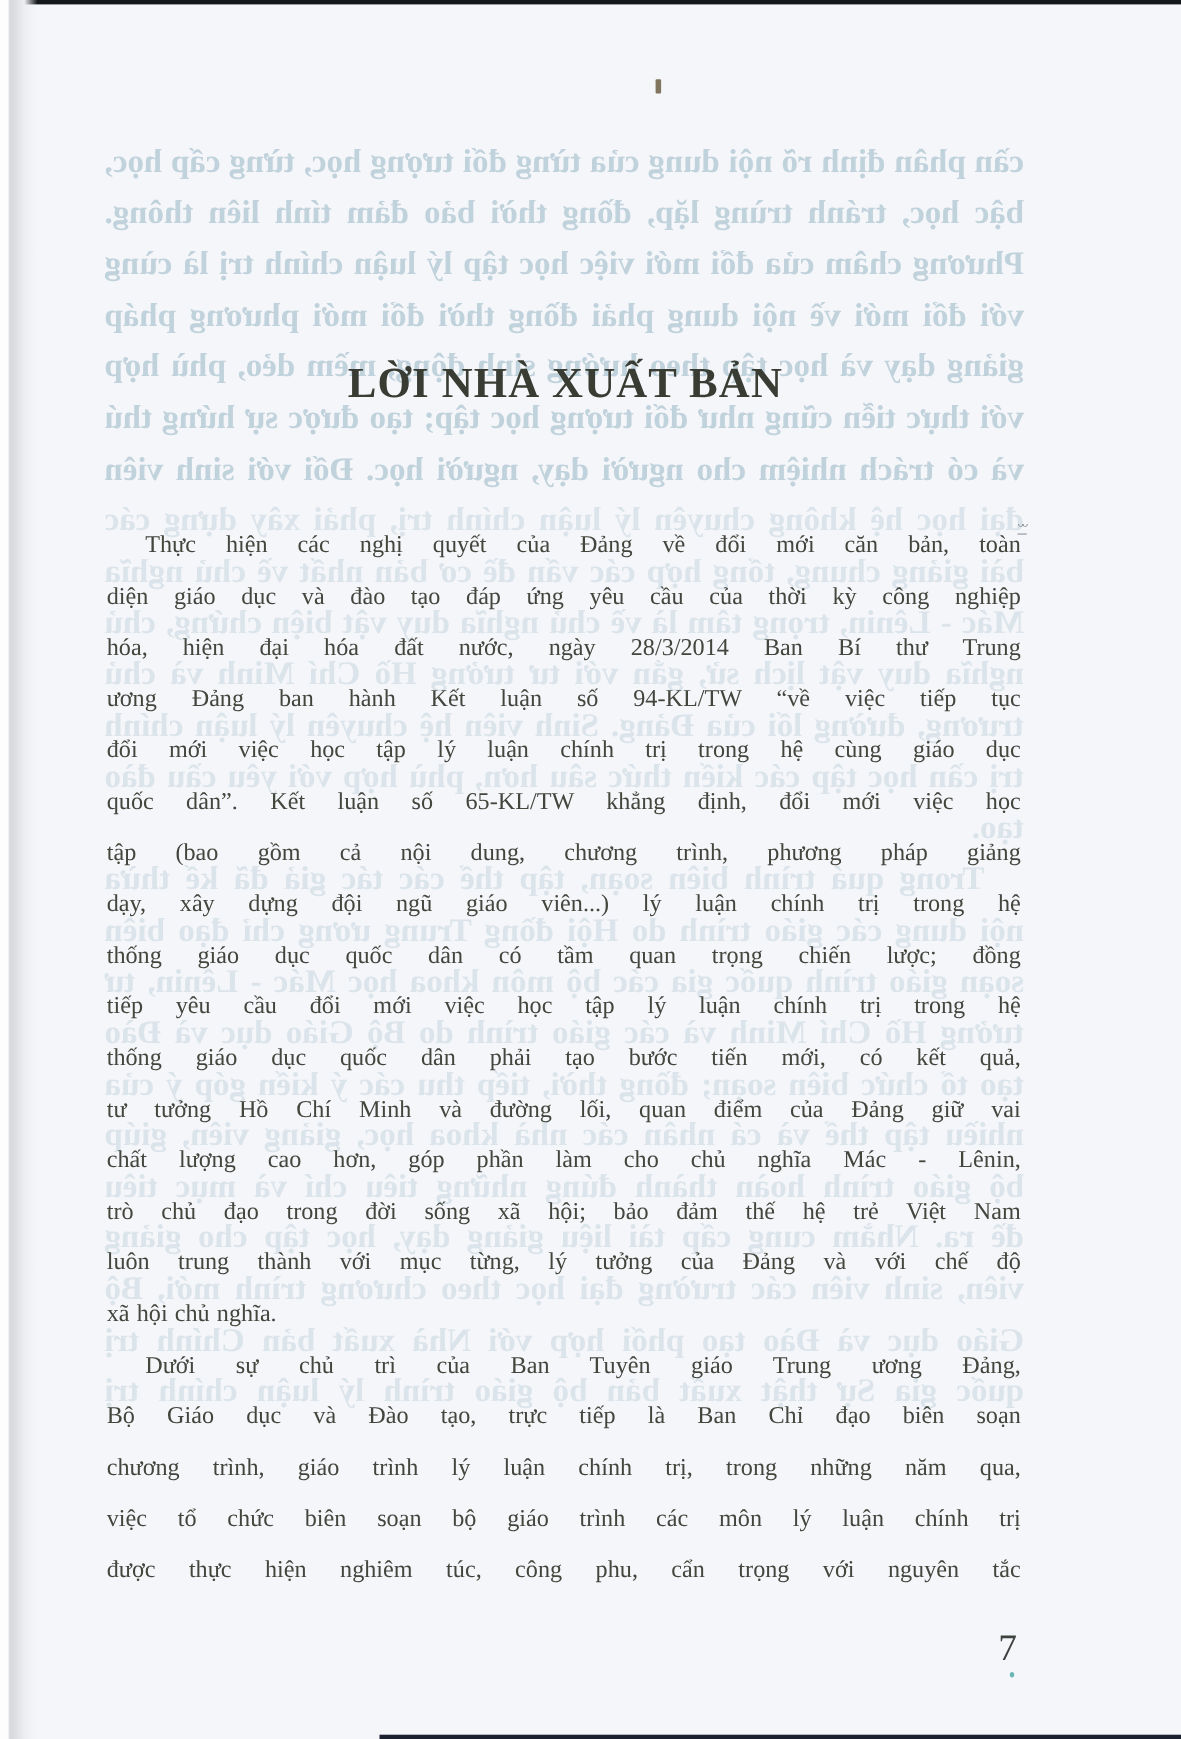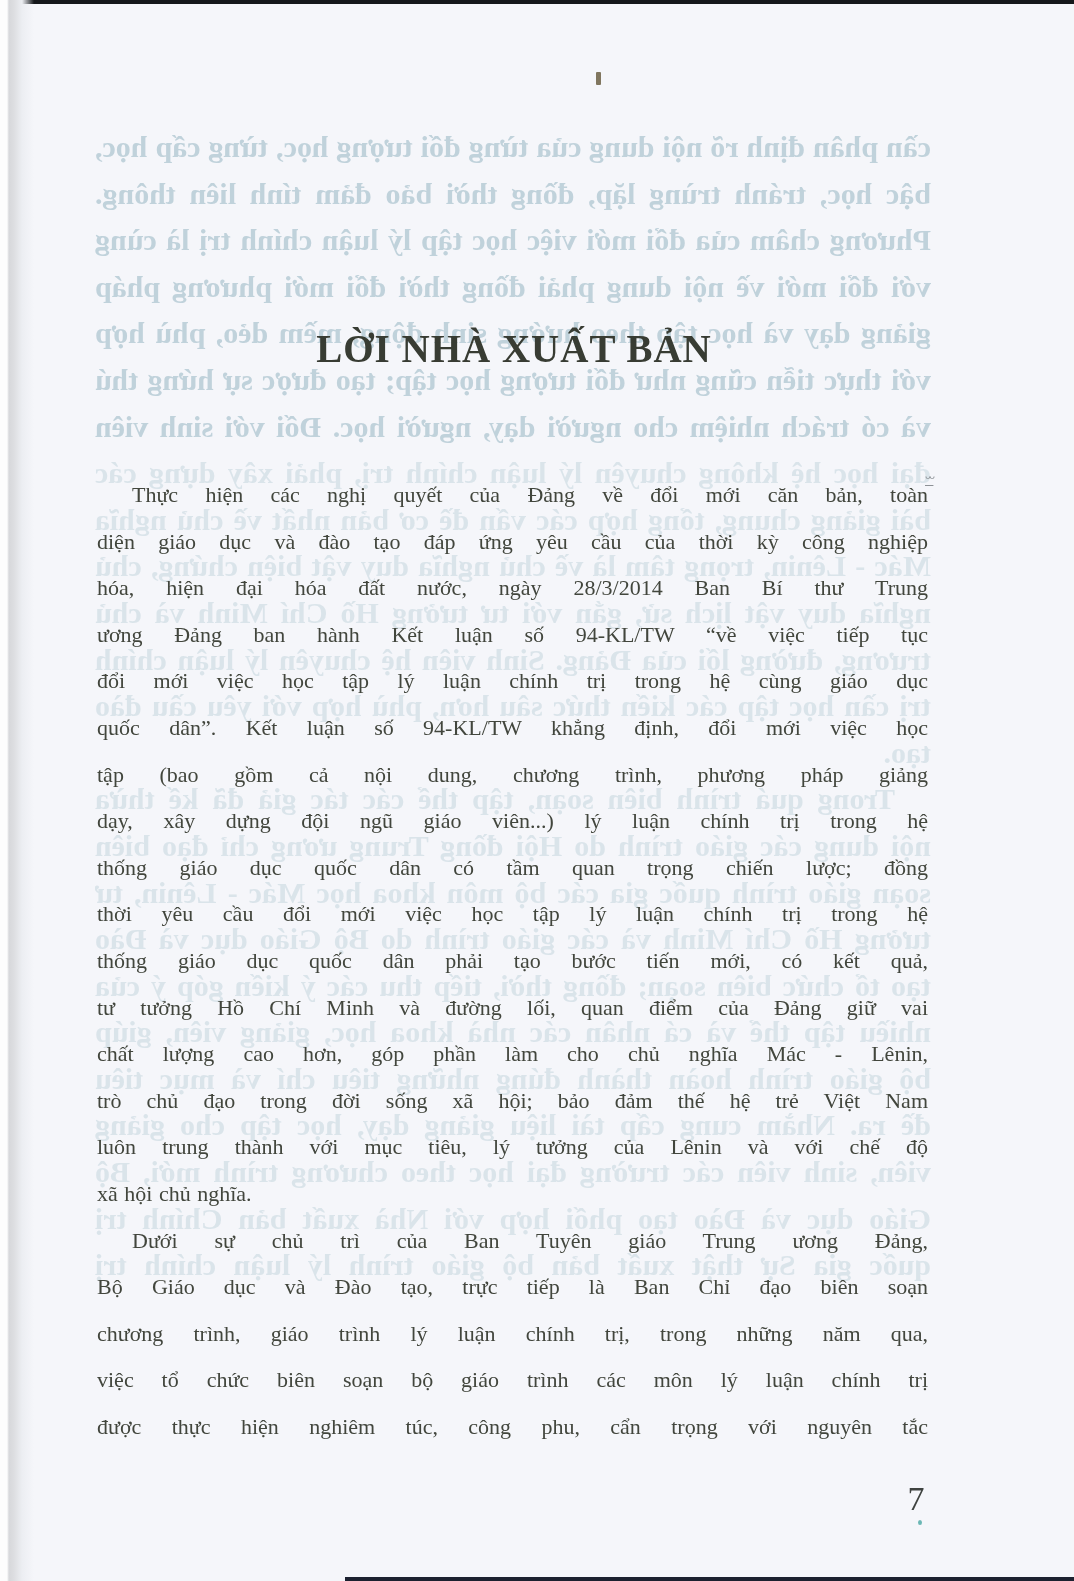--- a/index.html
+++ b/index.html
@@ -126,30 +126,30 @@
     </div>
 
   <div class="content">
     <h1 class="title">LỜI NHÀ XUẤT BẢN</h1>
     <div class="body" id="body-text">
         <div class="ln para-first">Thực hiện các nghị quyết của Đảng về đổi mới căn bản, toàn</div>
         <div class="ln">diện giáo dục và đào tạo đáp ứng yêu cầu của thời kỳ công nghiệp</div>
         <div class="ln">hóa, hiện đại hóa đất nước, ngày 28/3/2014 Ban Bí thư Trung</div>
         <div class="ln">ương Đảng ban hành Kết luận số 94-KL/TW “về việc tiếp tục</div>
         <div class="ln">đổi mới việc học tập lý luận chính trị trong hệ cùng giáo dục</div>
-        <div class="ln">quốc dân”. Kết luận số 94-KL/TW khẳng định, đổi mới việc học</div>
+        <div class="ln">quốc dân”. Kết luận số 65-KL/TW khẳng định, đổi mới việc học</div>
         <div class="ln">tập (bao gồm cả nội dung, chương trình, phương pháp giảng</div>
         <div class="ln">dạy, xây dựng đội ngũ giáo viên...) lý luận chính trị trong hệ</div>
         <div class="ln">thống giáo dục quốc dân có tầm quan trọng chiến lược; đồng</div>
-        <div class="ln">thời yêu cầu đổi mới việc học tập lý luận chính trị trong hệ</div>
+        <div class="ln">tiếp yêu cầu đổi mới việc học tập lý luận chính trị trong hệ</div>
         <div class="ln">thống giáo dục quốc dân phải tạo bước tiến mới, có kết quả,</div>
         <div class="ln">tư tưởng Hồ Chí Minh và đường lối, quan điểm của Đảng giữ vai</div>
         <div class="ln">chất lượng cao hơn, góp phần làm cho chủ nghĩa Mác - Lênin,</div>
         <div class="ln">trò chủ đạo trong đời sống xã hội; bảo đảm thế hệ trẻ Việt Nam</div>
-        <div class="ln">luôn trung thành với mục tiêu, lý tưởng của Lênin và với chế độ</div>
+        <div class="ln">luôn trung thành với mục từng, lý tưởng của Đảng và với chế độ</div>
         <div class="ln para-last">xã hội chủ nghĩa.</div>
         <div class="ln para-first">Dưới sự chủ trì của Ban Tuyên giáo Trung ương Đảng,</div>
         <div class="ln">Bộ Giáo dục và Đào tạo, trực tiếp là Ban Chỉ đạo biên soạn</div>
         <div class="ln">chương trình, giáo trình lý luận chính trị, trong những năm qua,</div>
         <div class="ln">việc tổ chức biên soạn bộ giáo trình các môn lý luận chính trị</div>
         <div class="ln">được thực hiện nghiêm túc, công phu, cẩn trọng với nguyên tắc</div>
       </div>
     <div class="page-number">7</div>
   </div>
 

